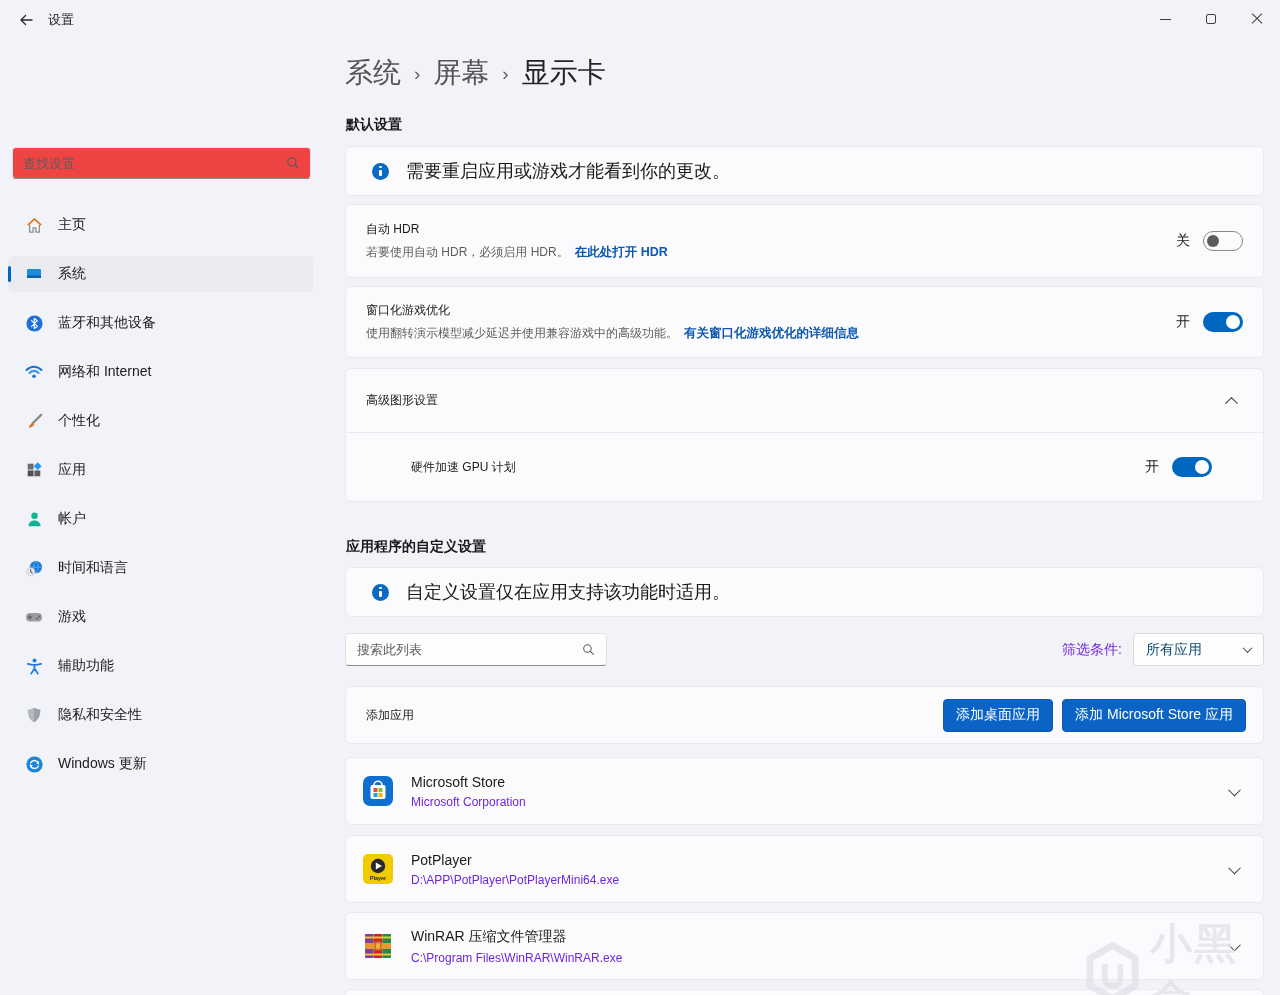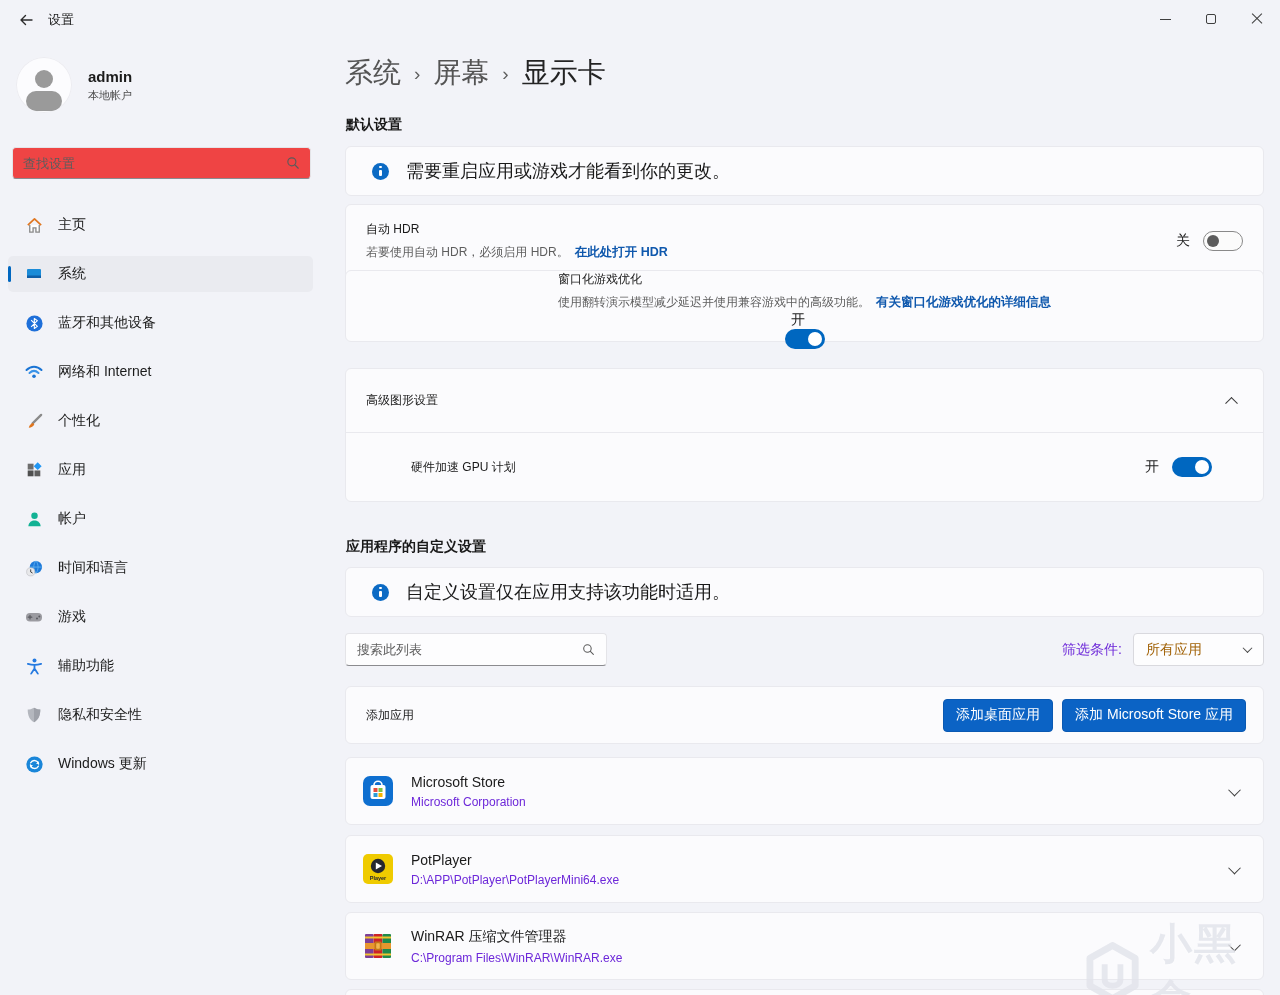--- a/index.html
+++ b/index.html
@@ -76,21 +76,21 @@
   .exp-header { height:63px; display:flex; align-items:center; padding:0 27px 0 20px; cursor:pointer; }
   .exp-sub { height:70px; display:flex; align-items:center; padding:0 51px 0 65px; }
 
   .list-search { position:absolute; left:345px; top:633px; width:262px; height:33px; background:#fdfdfe; border:1px solid #e4e4e8; border-bottom:1px solid #8b8b8f; border-radius:4px; display:flex; align-items:center; padding:0 11px; }
   .list-search input { border:none; outline:none; background:transparent; flex:1; font-size:13px; color:#be185d; font-family:inherit; }
   .list-search input::placeholder { color:#5d5d5d; }
 
   .filter-wrap { position:absolute; top:633px; right:16px; height:33px; display:flex; align-items:center; }
   .filter-label { font-size:14px; color:#6d28d9; margin-right:11px; }
   .filter-select { width:131px; height:33px; background:#fdfdfe; border:1px solid #d9d9de; border-radius:4px; display:flex; align-items:center; justify-content:space-between; padding:0 12px; cursor:pointer; }
-  .filter-select .val { font-size:14px; color:#a16207; }
+  .filter-select .val { font-size:14px; color:#0c4a6e; }
   .filter-select .chev { width:7px; height:7px; border-color:#4a4a4a; }
 
   .btn-primary { background:#0b63c5; color:#fff; border:1px solid #0a59b2; border-radius:4px; height:33px; padding:0 12px; font-size:14px; font-family:inherit; cursor:pointer; }
 
   .app-icon { width:32px; height:32px; flex:none; }
   .app-text { margin-left:17px; flex:1; }
   .app-name { font-size:14px; color:#1a1a1a; }
   .app-path { font-size:12px; color:#6d28d9; margin-top:5px; }
 
   .watermark { position:absolute; left:1085px; top:916px; display:flex; align-items:center; gap:10px; pointer-events:none; z-index:5; opacity:0.8; }
@@ -113,30 +113,20 @@
     <div class="win-btn">
         <div class="glyph-max"></div>
       </div>
     <div class="win-btn">
         <div class="glyph-close"></div>
       </div>
   </div>
 </div>
 
 <div class="sidebar">
-  <div class="profile">
-    <div class="avatar">
-      <div class="head"></div>
-      <div class="shoulders"></div>
-    </div>
-    <div class="profile-text">
-      <div class="profile-name">admin</div>
-      <div class="profile-sub">本地帐户</div>
-    </div>
-  </div>
 
   <div class="side-search">
     <input type="text" placeholder="查找设置" style="">
     <svg width="14" height="14" viewBox="0 0 16 16">
       <circle cx="6.7" cy="6.7" r="4.6" stroke="#5b5b5b" stroke-width="1.3" fill="none"></circle>
       <path d="M10.3 10.3 L14 14" stroke="#5b5b5b" stroke-width="1.3" stroke-linecap="round"></path>
     </svg>
   </div>
 
   <div class="nav">
@@ -280,21 +270,21 @@
   <div class="row-main">
     <div class="row-title">自动 HDR</div>
     <div class="row-desc"><span>若要使用自动 HDR，必须启用 HDR。</span><span class="link">在此处打开 HDR</span></div>
   </div>
   <span class="state-label">关</span>
   <div class="toggle off">
       <div class="knob"></div>
     </div>
 </div>
 
-<div class="card row" style="top:270px; height:72px;flex-direction:column;">
+<div class="card row" style="top:286px; height:72px;">
   <div class="row-main">
     <div class="row-title">窗口化游戏优化</div>
     <div class="row-desc"><span>使用翻转演示模型减少延迟并使用兼容游戏中的高级功能。</span><span class="link">有关窗口化游戏优化的详细信息</span></div>
   </div>
   <span class="state-label">开</span>
   <div class="toggle on">
       <div class="knob"></div>
     </div>
 </div>
 

